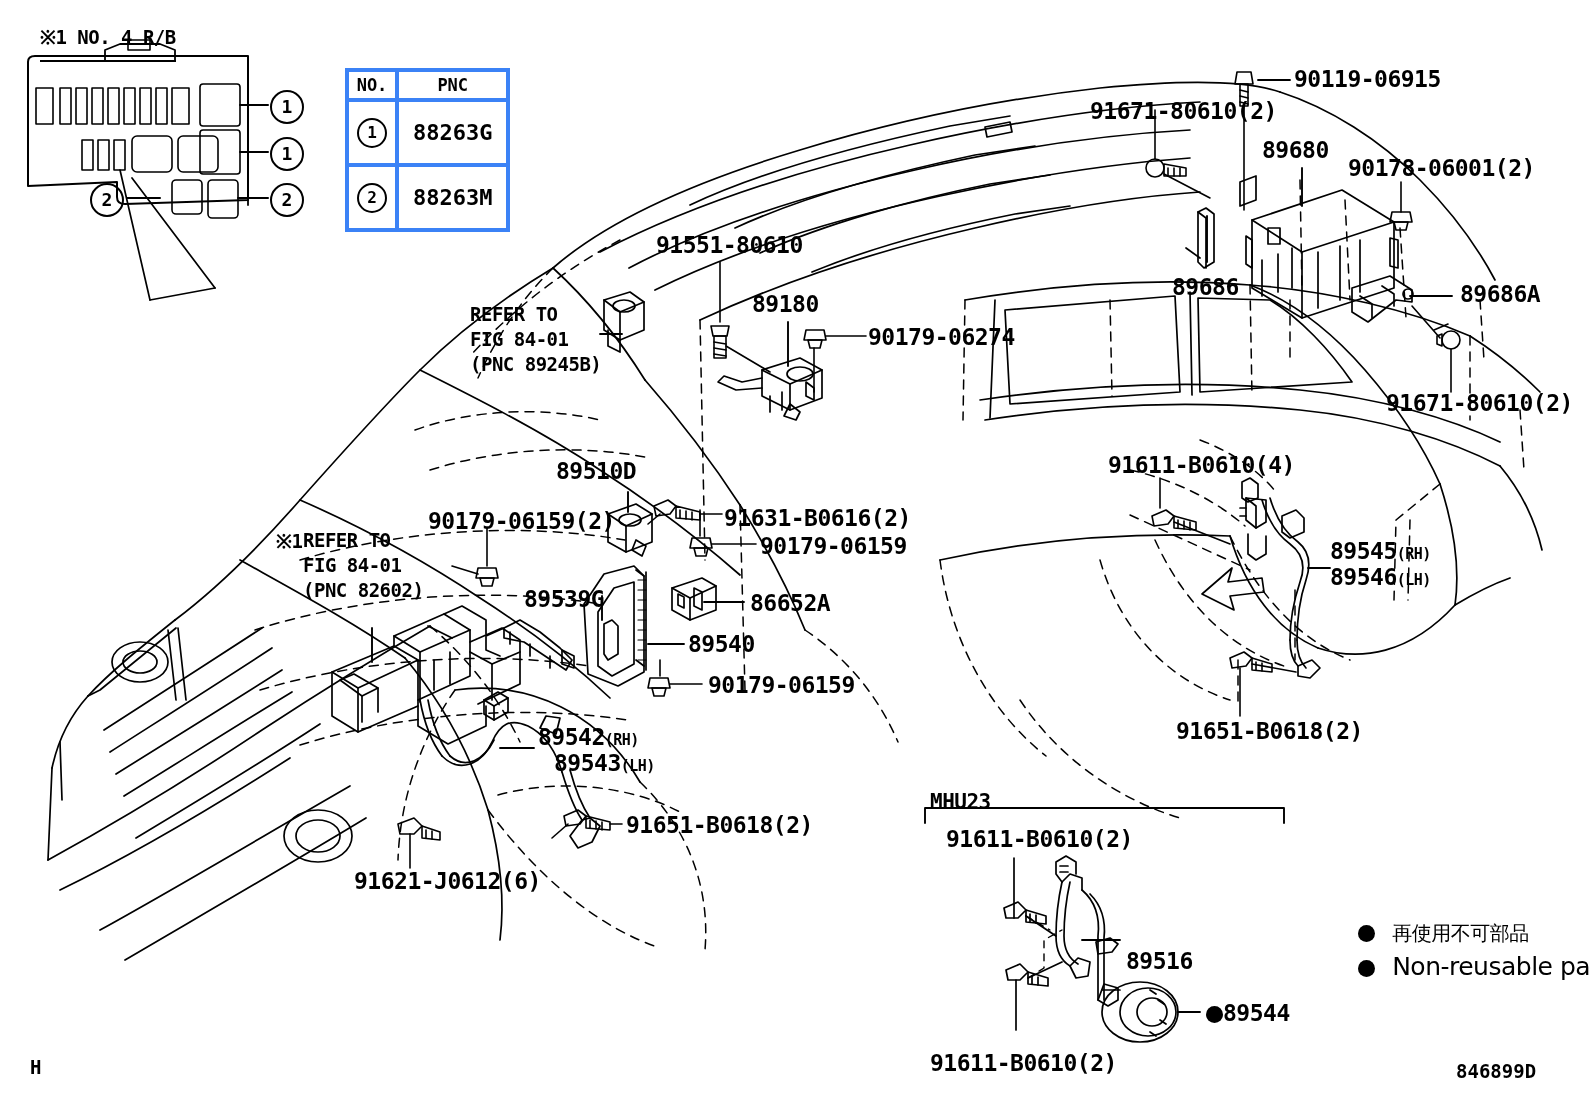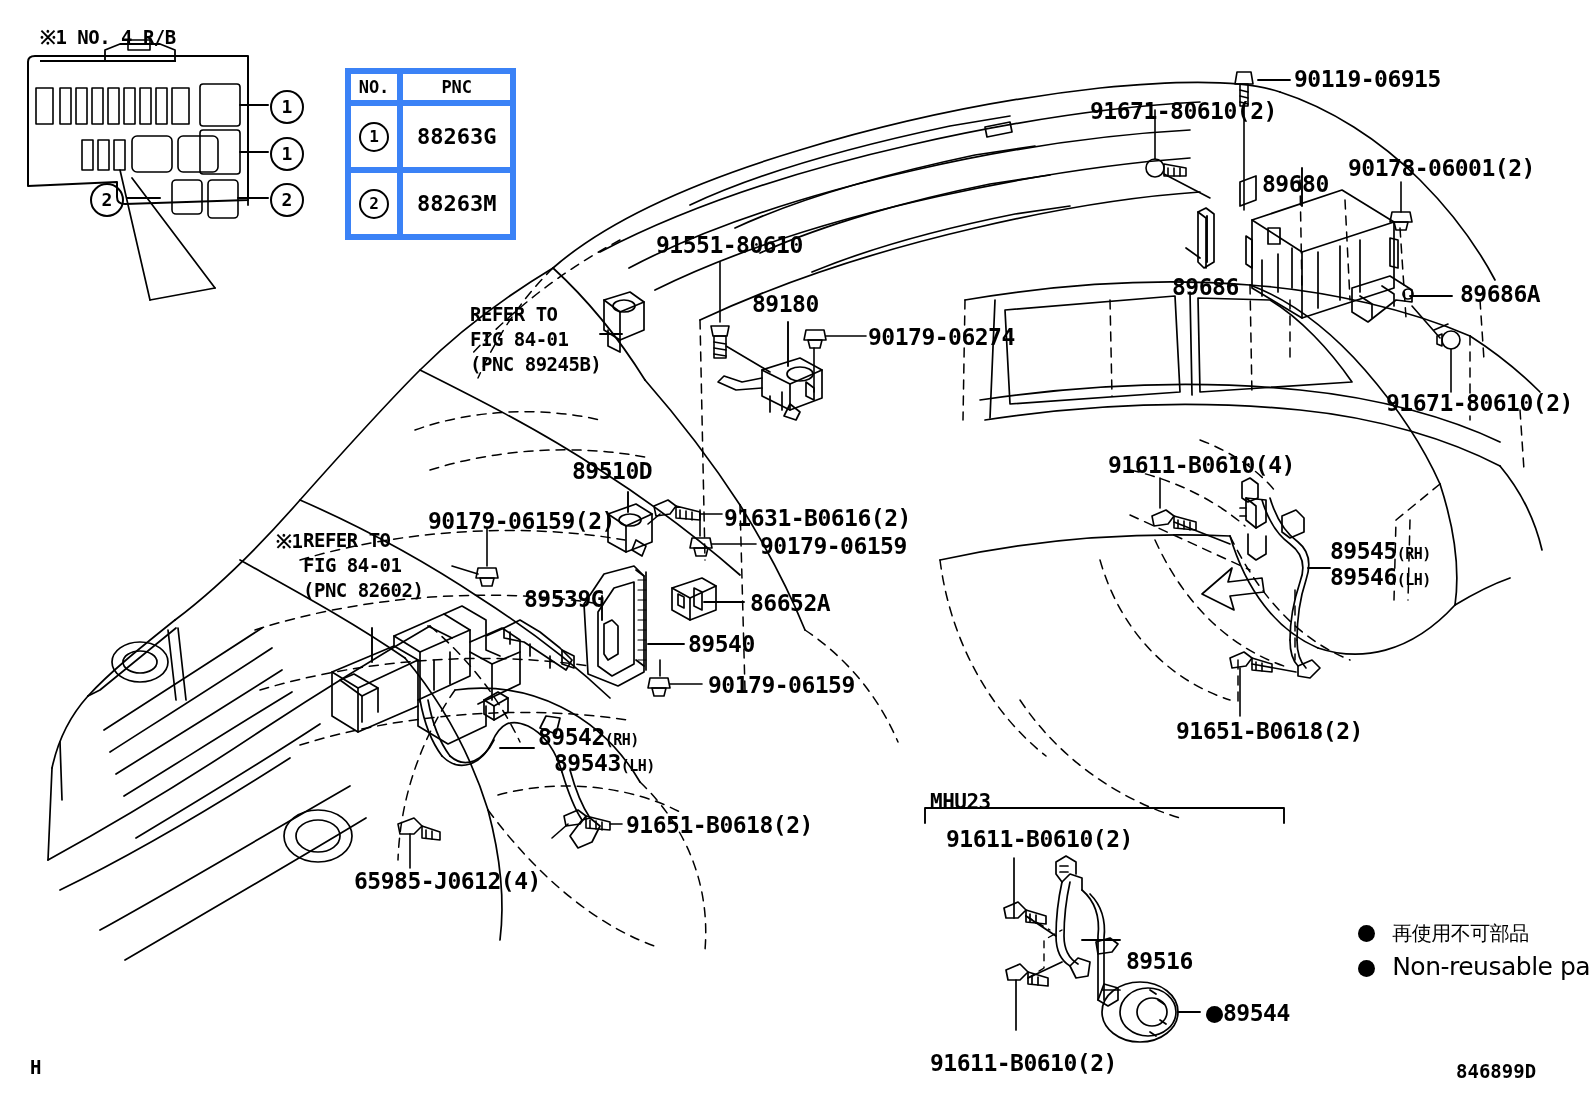--- a/index.html
+++ b/index.html
@@ -10,21 +10,21 @@
   .lbl{position:absolute;white-space:nowrap;font-family:"DejaVu Sans Mono","Liberation Mono",monospace;
        font-weight:bold;color:#000;letter-spacing:-0.5px;}
   .p24{font-size:23px;}
   .p22{font-size:21px;}
   .p20{font-size:19px;}
   .suffix{font-size:15px;font-weight:bold;letter-spacing:-0.5px;}
   .refer{font-size:19px;line-height:25px;font-weight:bold;}
   .jp{font-family:"DejaVu Sans","Liberation Sans",sans-serif;font-size:20px;font-weight:normal;}
   .legendtxt{font-family:"DejaVu Sans","Liberation Sans",sans-serif;font-size:25px;font-weight:normal;}
   .tbl{position:absolute;border-collapse:collapse;}
-  .tbl td{border:6px solid #3b82f6;text-align:center;font-weight:bold;
+  .tbl td{border:4px solid #3b82f6;text-align:center;font-weight:bold;
           font-family:"DejaVu Sans Mono","Liberation Mono",monospace;}
   .tbl td.hd{font-size:17px;padding:3px 6px;}
   .tbl td.num{width:44px;height:42px;font-size:17px;}
   .tbl td.pnc{font-size:22px;padding:18px 14px;}
   .circnum{display:inline-block;width:26px;height:26px;line-height:25px;border:2px solid #000;
            border-radius:50%;font-size:16px;text-align:center;font-weight:bold;}
   .cbig{position:absolute;width:30px;height:30px;line-height:29px;border:2.5px solid #000;
         border-radius:50%;font-size:18px;text-align:center;font-weight:bold;
         font-family:"DejaVu Sans Mono","Liberation Mono",monospace;}
   .dot{display:inline-block;width:17px;height:17px;border-radius:50%;background:#000;vertical-align:-2px;}
@@ -497,48 +497,48 @@
 
 <div class="lbl refer" style="left:303px;top:528px;">
   <div>REFER TO</div>
   <div>FIG 84-01</div>
   <div>(PNC 82602)</div>
 </div>
 <div class="lbl p20" style="left:276px;top:528px;">※1</div>
 
 <div class="lbl p24" style="left:1294px;top:66px;">90119-06915</div>
 <div class="lbl p24" style="left:1090px;top:98px;">91671-80610(2)</div>
-<div class="lbl p24" style="left:1262px;top:137px;margin-top:34px;">89680</div>
+<div class="lbl p24" style="left:1262px;top:137px;">89680</div>
 <div class="lbl p24" style="left:1348px;top:155px;">90178-06001(2)</div>
 <div class="lbl p24" style="left:1172px;top:274px;">89686</div>
 <div class="lbl p24" style="left:1460px;top:281px;">89686A</div>
 <div class="lbl p24" style="left:1386px;top:390px;">91671-80610(2)</div>
 
 <div class="lbl p24" style="left:656px;top:232px;">91551-80610</div>
 <div class="lbl p24" style="left:752px;top:291px;">89180</div>
 <div class="lbl p24" style="left:868px;top:324px;">90179-06274</div>
 
-<div class="lbl p24" style="left:572px;top:458px;text-align:center;">89510D</div>
+<div class="lbl p24" style="left:556px;top:458px;text-align:center;">89510D</div>
 <div class="lbl p24" style="left:724px;top:497px;margin-top:8px;">91631-B0616(2)</div>
 <div class="lbl p24" style="left:760px;top:533px;">90179-06159</div>
 <div class="lbl p24" style="left:428px;top:508px;">90179-06159(2)</div>
 <div class="lbl p24" style="left:524px;top:586px;">89539G</div>
 <div class="lbl p24" style="left:750px;top:590px;">86652A</div>
 <div class="lbl p24" style="left:688px;top:631px;">89540</div>
 <div class="lbl p24" style="left:708px;top:672px;">90179-06159</div>
 
 <div class="lbl p24" style="left:538px;top:724px;">
   <span>89542</span><span class="suffix">(RH)</span>
 </div>
 <div class="lbl p24" style="left:538px;top:750px;margin-left:16px;">
   <span>89543</span><span class="suffix">(LH)</span>
 </div>
 
 <div class="lbl p24" style="left:626px;top:812px;">91651-B0618(2)</div>
-<div class="lbl p24" style="left:354px;top:868px;">65985-J0612(4)</div>
+<div class="lbl p24" style="left:354px;top:868px;">91621-J0612(6)</div>
 
 <div class="lbl p24" style="left:1108px;top:452px;">91611-B0610(4)</div>
 <div class="lbl p24" style="left:1330px;top:538px;">
   <span>89545</span><span class="suffix">(RH)</span>
 </div>
 <div class="lbl p24" style="left:1330px;top:564px;">
   <span>89546</span><span class="suffix">(LH)</span>
 </div>
 <div class="lbl p24" style="left:1176px;top:718px;">91651-B0618(2)</div>
 

